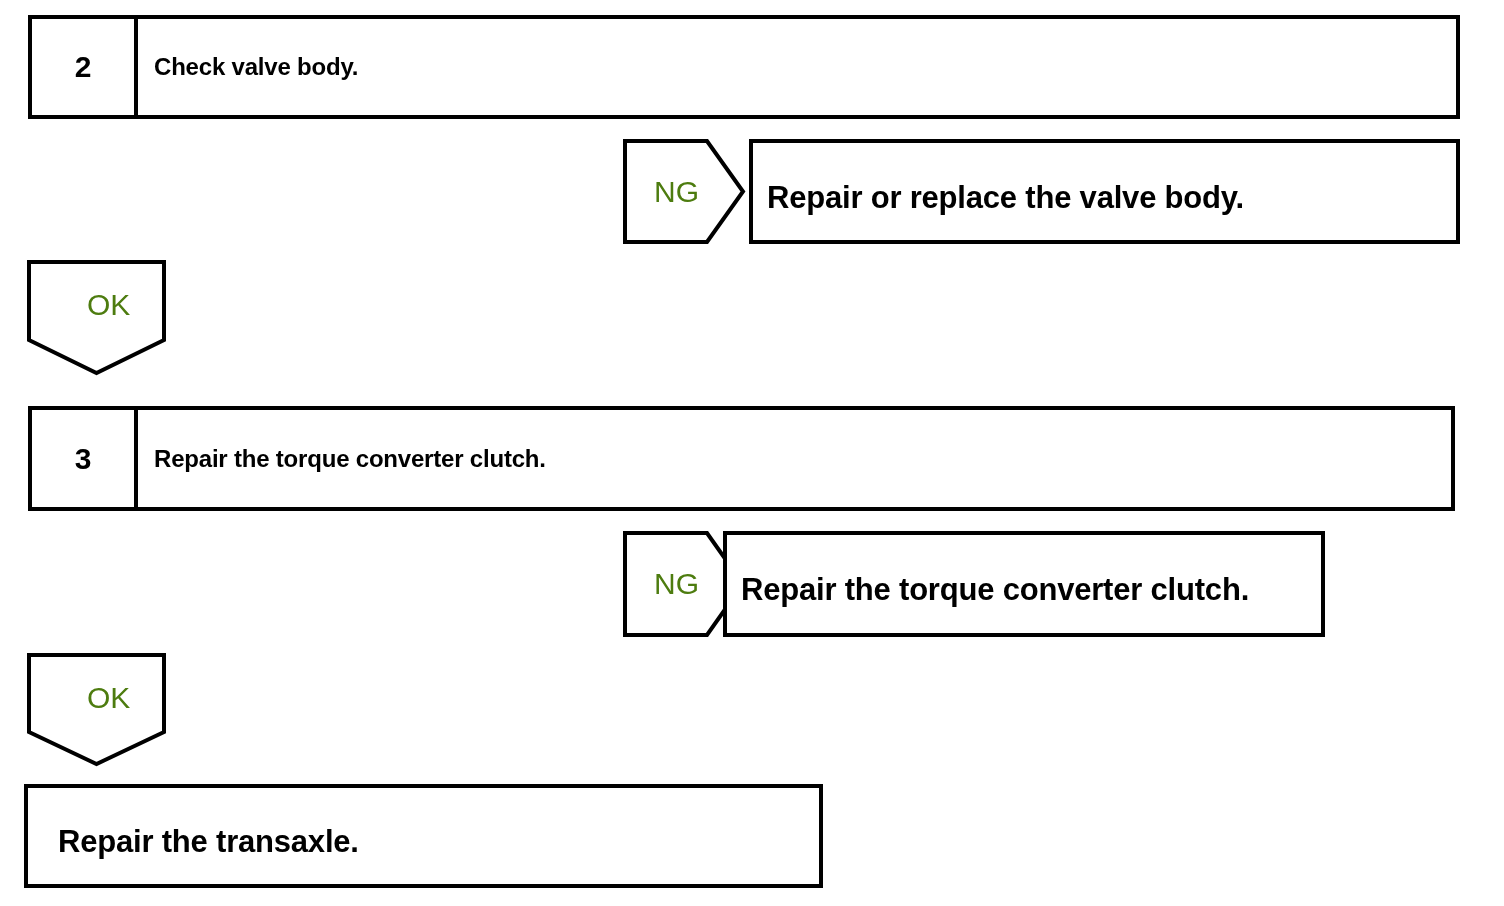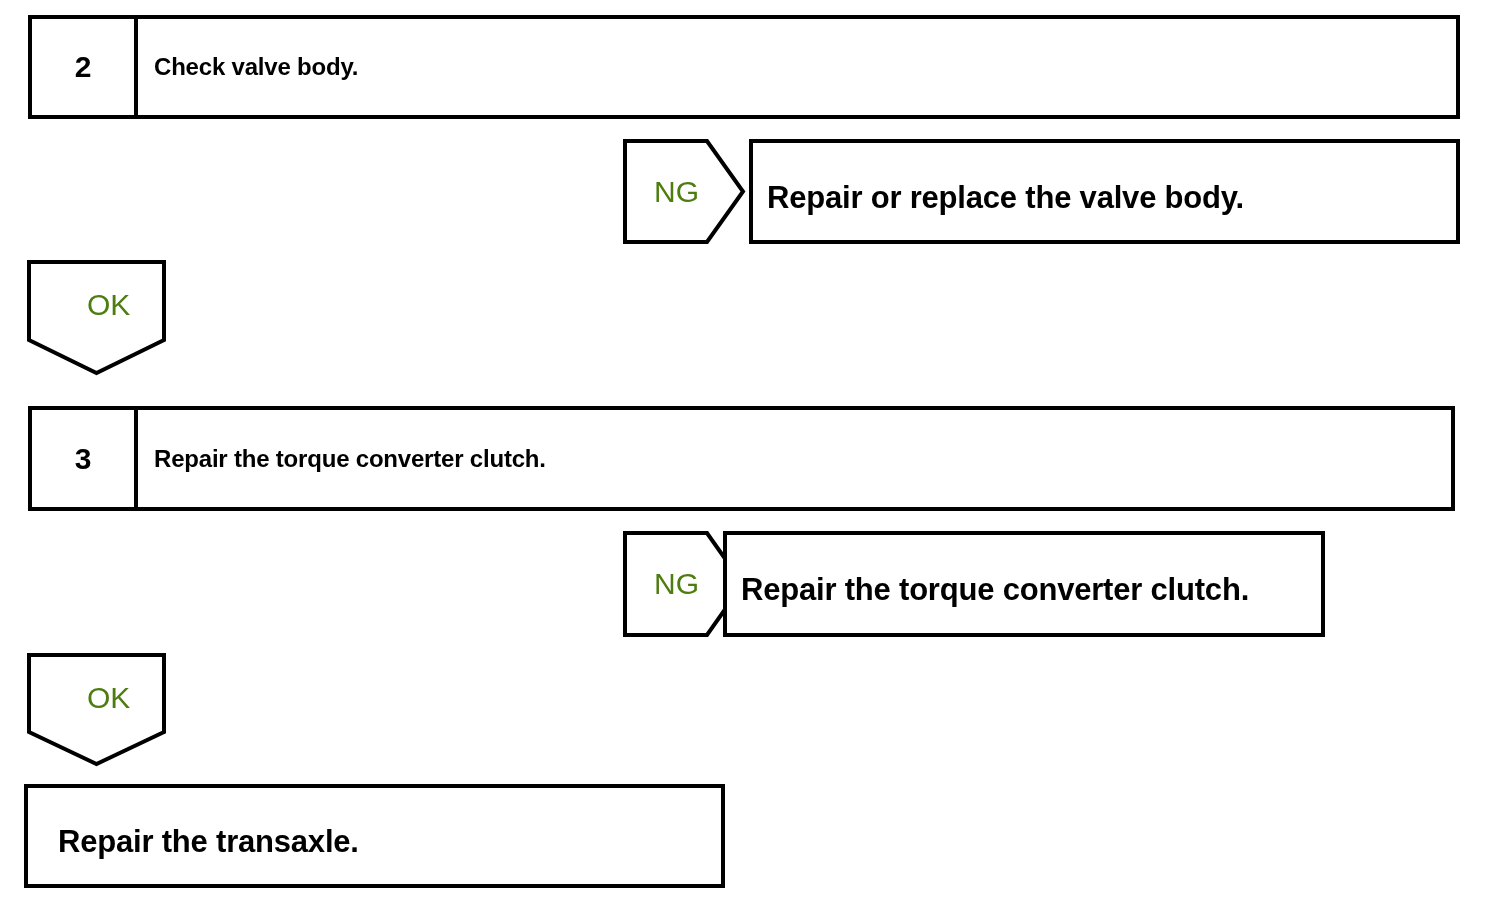--- a/index.html
+++ b/index.html
@@ -143,17 +143,17 @@
     <span class="result-text">Repair the torque converter clutch.</span>
   </div>
 
   <div class="connector conn-ok" style="left:27px; top:653px; width:139px; height:113px;">
     <svg width="139" height="113" viewBox="0 0 139 113">
       <polygon points="2,2 137,2 137,79 69.5,111 2,79" fill="#ffffff" stroke="#000000" stroke-width="4" stroke-linejoin="miter"></polygon>
     </svg>
     <span class="conn-label">OK</span>
   </div>
 
-  <div class="node result-box terminal-box" style="left:24px; top:784px; width:701px; height:104px;">
+  <div class="node result-box terminal-box" style="left:24px; top:784px; width:799px; height:104px;">
     <span class="result-text">Repair the transaxle.</span>
   </div>
 
 </div>
 
 </body></html>

